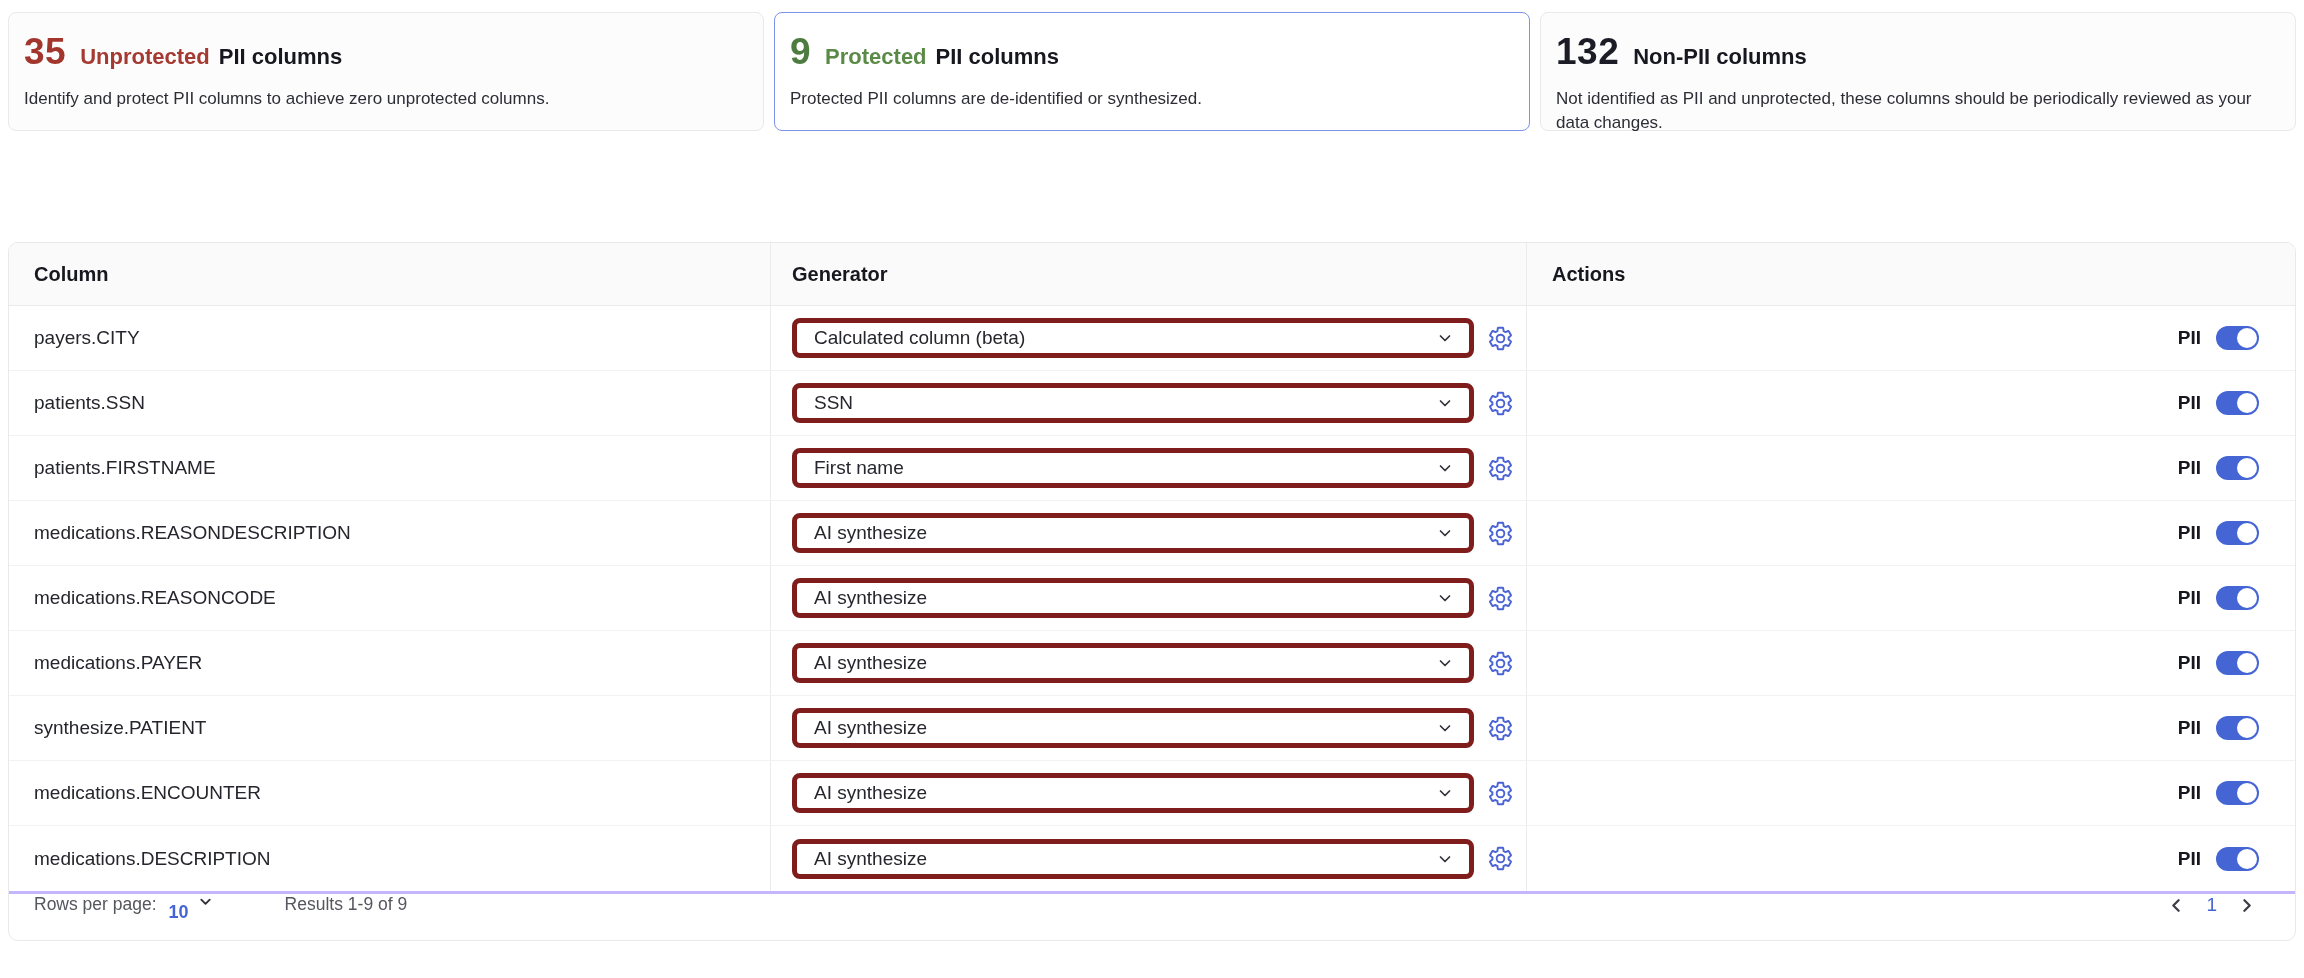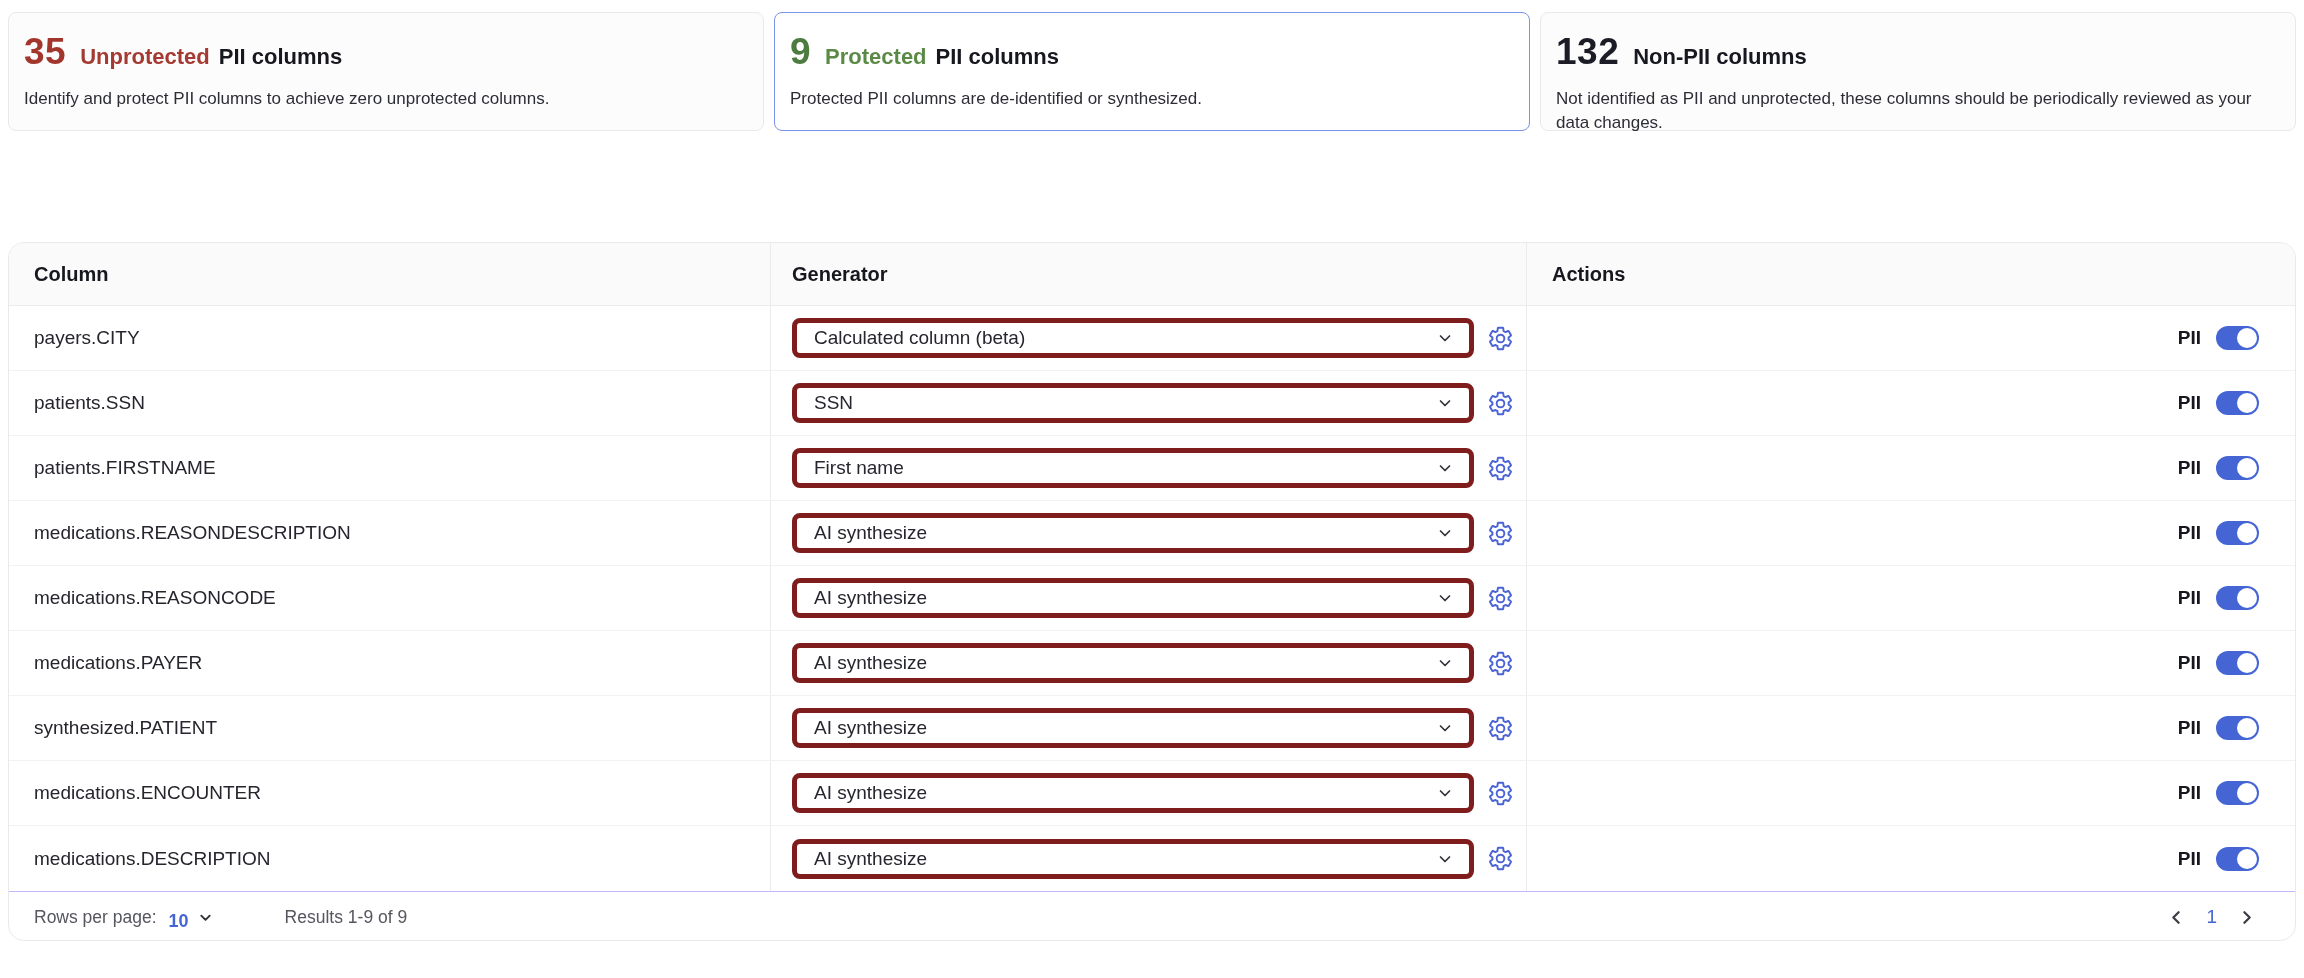--- a/index.html
+++ b/index.html
@@ -26,41 +26,41 @@
   .slider .thumb { position:absolute; left:-6px; top:-5px; width:14px; height:14px; background:#ffffff; border:3px solid #3f74e0; border-radius:50%; }
   .slider .endcap { position:absolute; right:-5px; top:-3px; width:10px; height:10px; background:#ebebee; border:1px solid #e0e0e4; border-radius:50%; }
   .sl-min { position:absolute; left:228px; top:206px; font-size:15px; color:#3c3c44; }
   .sl-max { position:absolute; left:440px; top:206px; font-size:15px; color:#9fa0a6; }
   .value-box { position:absolute; left:495px; top:171px; width:80px; height:42px; border:1px solid #e3e3e7; border-radius:8px; display:flex; align-items:center; justify-content:center; font-size:21px; color:#26262e; background:#fff; }
   .filter { position:absolute; right:12px; top:171px; width:356px; height:45px; border:1px solid #dcdce0; border-radius:6px; background:#fff; display:flex; align-items:center; padding:0 14px; gap:11px; }
   .filter input { border:none; outline:none; flex:1; font-size:19px; font-family:inherit; color:#26262e; background:transparent; }
   .filter input::placeholder { color:#a3a4ab; }
 
   
-  .table-card { position:absolute; left:8px; right:8px; top:242px; height:699px; border:1px solid #e9e9ec; border-radius:16px; background:#fff; overflow:hidden; display:flex; flex-direction:column; }
+  .table-card { position:absolute; left:8px; right:8px; top:242px; height:699px; border:1px solid #e9e9ec; border-radius:10px; background:#fff; overflow:hidden; display:flex; flex-direction:column; }
   .thead { display:flex; height:63px; background:#fafafb; border-bottom:1px solid #ebebee; flex:0 0 auto; }
   .hcell { display:flex; align-items:center; font-size:20px; font-weight:700; color:#17171f; }
   .c1 { width:761px; padding-left:25px; }
   .c2 { width:756px; border-left:1px solid #ebebee; padding-left:21px; }
   .c3 { flex:1; border-left:1px solid #ebebee; padding-left:25px; }
   .tbody { flex:1 1 auto; }
   .trow { display:flex; height:65px; border-bottom:1px solid #f2f2f4; }
   .trow:last-child { border-bottom:none; }
   .cell { display:flex; align-items:center; }
   .colname { font-size:19px; color:#25252d; }
   .select { width:682px; height:40px; border:5px solid #7f1d1d; border-radius:8px; background:#fff; display:flex; align-items:center; padding:0 16px 0 17px; cursor:pointer; }
   .sel-text { flex:1; font-size:19px; color:#26262e; }
   .gear-btn { margin-left:13px; width:27px; height:27px; display:flex; align-items:center; justify-content:center; cursor:pointer; }
   .c3.cell { justify-content:flex-end; padding-right:36px; gap:15px; padding-left:0; }
   .pii-label { font-size:19px; font-weight:600; color:#17171f; }
   .toggle { position:relative; width:43px; height:24px; background:#4565d4; border-radius:13px; cursor:pointer; flex:0 0 auto; }
   .toggle .knob { position:absolute; right:2px; top:2px; width:20px; height:20px; background:#fff; border-radius:50%; }
 
   
-  .tfoot { flex:0 0 auto; height:51px; border-top:1px solid #c4b5fd; display:flex; align-items:center; padding:0 40px 0 25px; }
+  .tfoot { flex:0 0 auto; height:51px; border-top:3px solid #c4b5fd; display:flex; align-items:flex-start; padding:0 40px 0 25px; }
   .rpp-label { font-size:17.5px; color:#55565e; }
   .rpp-value { font-size:18px; color:#4565d4; margin-left:12px; font-weight:600;margin-top:8px; }
   .rpp-chev { margin-left:9px; display:flex; align-items:center; cursor:pointer; }
   .results { font-size:17.5px; color:#55565e; margin-left:72px; }
   .pager { margin-left:auto; display:flex; align-items:center; gap:21px; }
   .page-num { font-size:19px; color:#4565d4; }
   .pg-btn { display:flex; align-items:center; cursor:pointer; }
 </style>
 </head>
 <body>
@@ -286,21 +286,21 @@
           </div>
           <div class="cell c3">
             <span class="pii-label">PII</span>
             <span class="toggle">
               <span class="knob"></span>
             </span>
           </div>
         </div>
         <div class="trow">
           <div class="cell c1">
-            <span class="colname">synthesized.PATIENT</span>
+            <span class="colname">synthesize.PATIENT</span>
           </div>
           <div class="cell c2">
             <div class="select">
               <span class="sel-text">AI synthesize</span>
               <span style="display:flex">
                 <svg width="16" height="16" viewBox="0 0 16 16" fill="none" stroke="#33333b" stroke-width="1.7" stroke-linecap="round" stroke-linejoin="round">
                   <polyline points="3.5,6 8,10.5 12.5,6"></polyline>
                 </svg>
               </span>
             </div>

